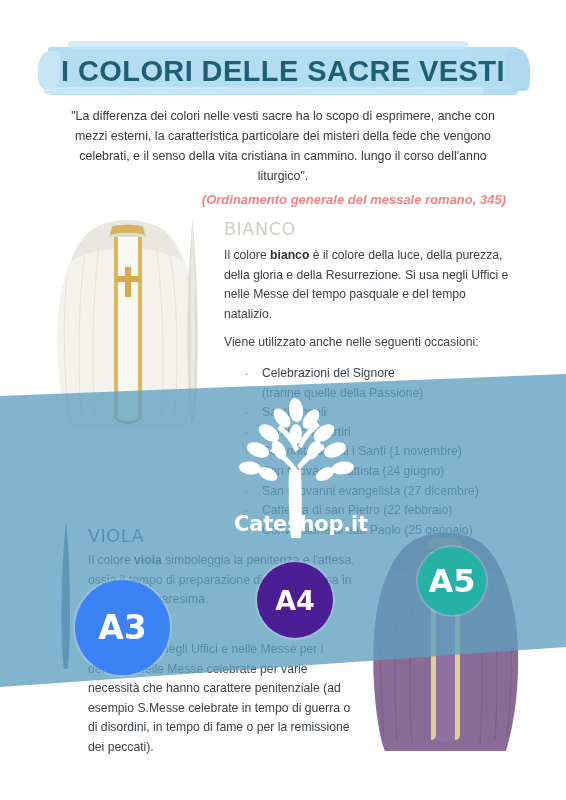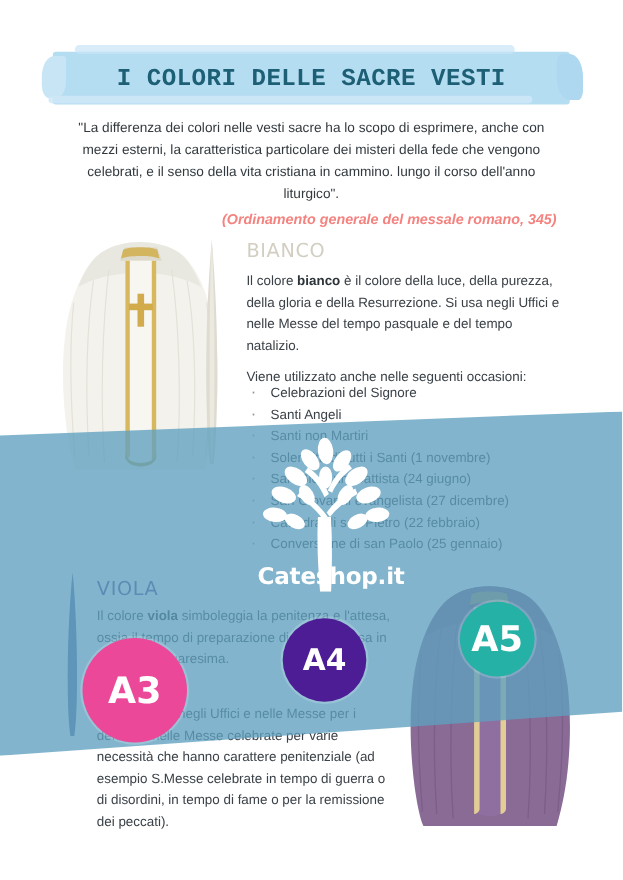--- a/index.html
+++ b/index.html
@@ -30,23 +30,23 @@
     position:absolute;left:-4px;top:40px;width:440px;height:7px;
     background:#cfe8f7;border-radius:4px;opacity:.85;
   }
   .banner-streak2{
     position:absolute;left:20px;top:-6px;width:400px;height:8px;
     background:#c8e4f6;border-radius:5px;opacity:.7;
   }
   .banner h1{
     position:absolute;inset:0;margin:4px;
     display:flex;align-items:center;justify-content:center;
-    font-size:22px;font-weight:bold;letter-spacing:.4px;
+    font-size:29px;font-weight:bold;letter-spacing:.4px;
     color:#1d5f75;
-    font-family:Liberation Mono, monospace;
+    font-family:Liberation Sans, sans-serif;
     z-index:3;
   }
 
   
   .quote{
     position:absolute;left:60px;top:106px;width:446px;
     text-align:center;color:#333a3f;
     font-size:12.4px;line-height:20px;
   }
   .source{
@@ -73,21 +73,21 @@
     position:absolute;color:#3a4147;font-size:12.2px;line-height:19.6px;
   }
   #bianco-p{left:224px;top:246px;width:290px;}
   #bianco-intro{left:224px;top:333px;width:290px;}
   #viola-p1{left:88px;top:551px;width:270px;}
   #viola-p2{left:88px;top:640px;width:270px;}
   .body-text b{font-weight:bold;color:#2d3439;}
 
   ul.bullets{
     position:absolute;left:224px;top:348px;width:300px;
-    margin:0;padding:0;list-style:none;
+    margin:16px;padding:0;list-style:none;
     color:#3a4147;font-size:12.2px;line-height:19.6px;
   }
   ul.bullets li{position:relative;padding-left:22px;}
   ul.bullets li:before{
     content:"·";position:absolute;left:4px;top:-1px;color:#8a9097;font-size:15px;
   }
   ul.bullets li.sub:before{content:"";}
 
   
   .overlay{
@@ -109,21 +109,21 @@
   }
 
   
   .badge{
     position:absolute;border-radius:50%;
     display:flex;align-items:center;justify-content:center;
     color:#fff;font-weight:bold;
     font-family:"DejaVu Sans", sans-serif;
     box-shadow:0 0 0 2px rgba(255,255,255,.18);
   }
-  #badge-a3{left:75px;top:580px;width:95px;height:95px;background:#ec4899;font-size:33px;}
+  #badge-a3{left:75px;top:580px;width:95px;height:95px;background:#3b82f6;font-size:33px;}
   #badge-a4{left:257px;top:562px;width:76px;height:76px;background:#4c1d95;font-size:27px;}
   #badge-a5{left:418px;top:547px;width:68px;height:68px;background:#25b1a5;font-size:32px;}
 </style>
 </head>
 <body>
 
 <div class="page">
 
   <div class="banner">
     <div class="banner-streak"></div>
@@ -163,20 +163,21 @@
   <div class="sec-title" id="bianco-title">BIANCO</div>
 
   <div class="body-text" id="bianco-p">
     <span>Il colore </span><b>bianco</b><span> è il colore della luce, della purezza, della gloria e della Resurrezione. Si usa negli Uffici e nelle Messe del tempo pasquale e del tempo natalizio.</span>
   </div>
 
   <div class="body-text" id="bianco-intro">Viene utilizzato anche nelle seguenti occasioni:</div>
 
   <ul class="bullets">
     <li>Celebrazioni del Signore</li>
+    <li class="sub">(tranne quelle della Passione)</li>
     <li>Santi Angeli</li>
     <li>Santi non Martiri</li>
     <li>Solennità di tutti i Santi (1 novembre)</li>
     <li>San Giovanni Battista (24 giugno)</li>
     <li>San Giovanni evangelista (27 dicembre)</li>
     <li>Cattedra di san Pietro (22 febbraio)</li>
     <li>Conversione di san Paolo (25 gennaio)</li>
   </ul>
 
   <svg class="candle-purple" viewBox="0 0 12 150">

